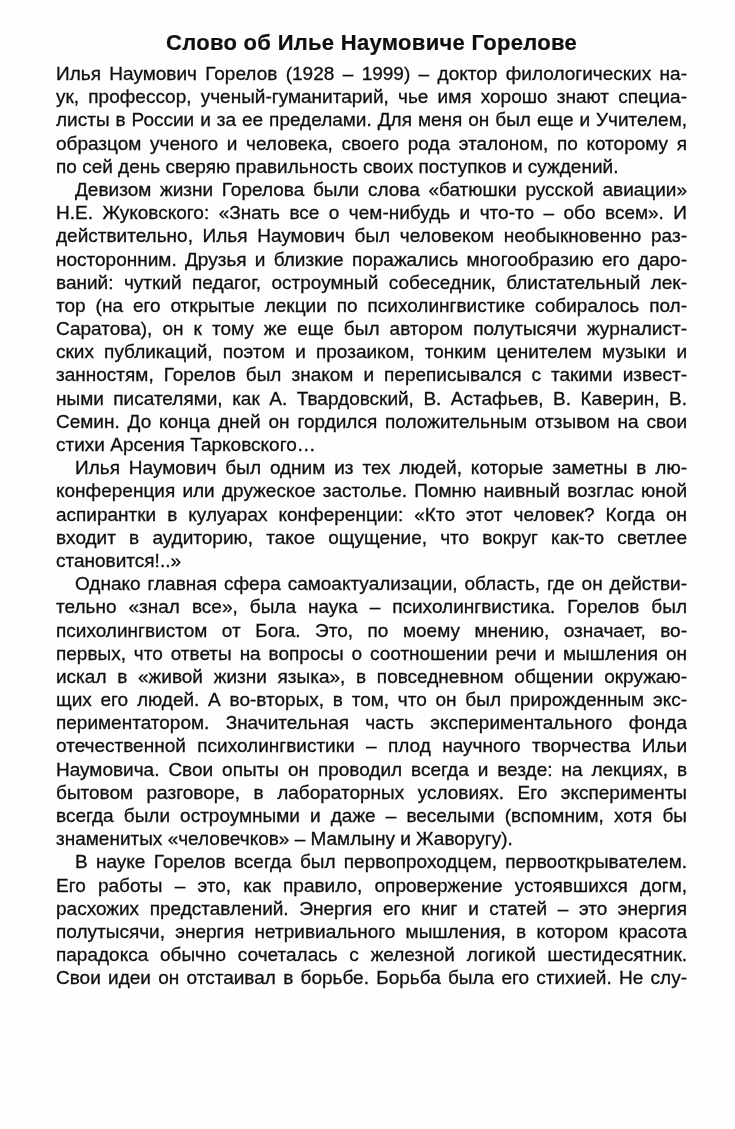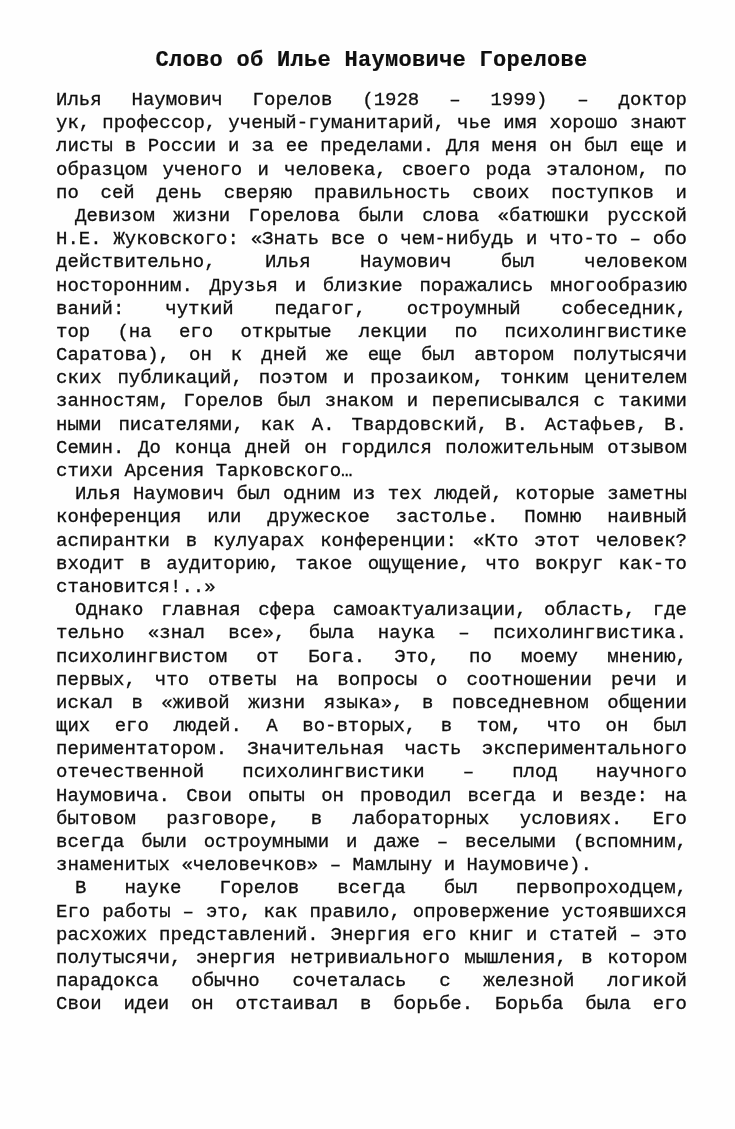--- a/index.html
+++ b/index.html
@@ -6,37 +6,37 @@
     margin: 0;
     padding: 0;
     background: #ffffff;
   }
   .page {
     position: relative;
     width: 735px;
     height: 1129px;
     background: var(--paper, #ffffff);
     color: var(--ink, #0f0f0f);
-    font-family: Liberation Mono, monospace;
+    font-family: Liberation Sans, sans-serif;
     overflow: hidden;
     box-sizing: border-box;
-    padding-top: 48px;
+    padding-top: 30px;
   }
   .title {
     font-size: 22px;
     line-height: 26px;
     font-weight: bold;
     text-align: center;
     padding-left: 56px;
     padding-right: 48px;
     letter-spacing: 0.3px;
     -webkit-text-stroke: 0.2px currentColor;
   }
   .body {
-    margin-top: 15px;
+    margin-top: 6px;
     padding-left: 56px;
     padding-right: 48px;
     font-size: 19px;
     line-height: 23.2px;
     -webkit-text-stroke: 0.3px currentColor;
   }
   .paragraph {
     margin: 0;
   }
   .line {
@@ -66,21 +66,21 @@
         <div class="line">образцом ученого и человека, своего рода эталоном, по которому я</div>
         <div class="line last">по сей день сверяю правильность своих поступков и суждений.</div>
       </div>
       <div class="paragraph">
         <div class="line indent">Девизом жизни Горелова были слова «батюшки русской авиации»</div>
         <div class="line">Н.Е. Жуковского: «Знать все о чем-нибудь и что-то – обо всем». И</div>
         <div class="line">действительно, Илья Наумович был человеком необыкновенно раз-</div>
         <div class="line">носторонним. Друзья и близкие поражались многообразию его даро-</div>
         <div class="line">ваний: чуткий педагог, остроумный собеседник, блистательный лек-</div>
         <div class="line">тор (на его открытые лекции по психолингвистике собиралось пол-</div>
-        <div class="line">Саратова), он к дней же еще был автором полутысячи журналист-</div>
+        <div class="line">Саратова), он к тому же еще был автором полутысячи журналист-</div>
         <div class="line">ских публикаций, поэтом и прозаиком, тонким ценителем музыки и</div>
         <div class="line">занностям, Горелов был знаком и переписывался с такими извест-</div>
         <div class="line">ными писателями, как А. Твардовский, В. Астафьев, В. Каверин, В.</div>
         <div class="line">Семин. До конца дней он гордился положительным отзывом на свои</div>
         <div class="line last">стихи Арсения Тарковского…</div>
       </div>
       <div class="paragraph">
         <div class="line indent">Илья Наумович был одним из тех людей, которые заметны в лю-</div>
         <div class="line">конференция или дружеское застолье. Помню наивный возглас юной</div>
         <div class="line">аспирантки в кулуарах конференции: «Кто этот человек? Когда он</div>
@@ -92,24 +92,24 @@
         <div class="line">тельно «знал все», была наука – психолингвистика. Горелов был</div>
         <div class="line">психолингвистом от Бога. Это, по моему мнению, означает, во-</div>
         <div class="line">первых, что ответы на вопросы о соотношении речи и мышления он</div>
         <div class="line">искал в «живой жизни языка», в повседневном общении окружаю-</div>
         <div class="line">щих его людей. А во-вторых, в том, что он был прирожденным экс-</div>
         <div class="line">периментатором. Значительная часть экспериментального фонда</div>
         <div class="line">отечественной психолингвистики – плод научного творчества Ильи</div>
         <div class="line">Наумовича. Свои опыты он проводил всегда и везде: на лекциях, в</div>
         <div class="line">бытовом разговоре, в лабораторных условиях. Его эксперименты</div>
         <div class="line">всегда были остроумными и даже – веселыми (вспомним, хотя бы</div>
-        <div class="line last">знаменитых «человечков» – Мамлыну и Наумовиче).</div>
+        <div class="line last">знаменитых «человечков» – Мамлыну и Жаворугу).</div>
       </div>
       <div class="paragraph">
         <div class="line indent">В науке Горелов всегда был первопроходцем, первооткрывателем.</div>
         <div class="line">Его работы – это, как правило, опровержение устоявшихся догм,</div>
         <div class="line">расхожих представлений. Энергия его книг и статей – это энергия</div>
         <div class="line">полутысячи, энергия нетривиального мышления, в котором красота</div>
-        <div class="line">парадокса обычно сочеталась с железной логикой аргументации.</div>
+        <div class="line">парадокса обычно сочеталась с железной логикой шестидесятник.</div>
         <div class="line">Свои идеи он отстаивал в борьбе. Борьба была его стихией. Не слу-</div>
       </div>
     </div>
 </div>
 
 </body></html>

